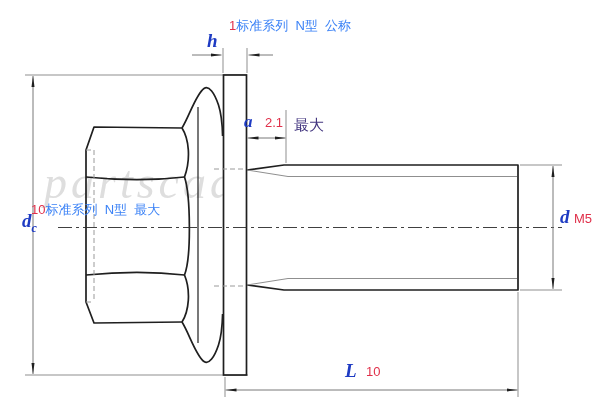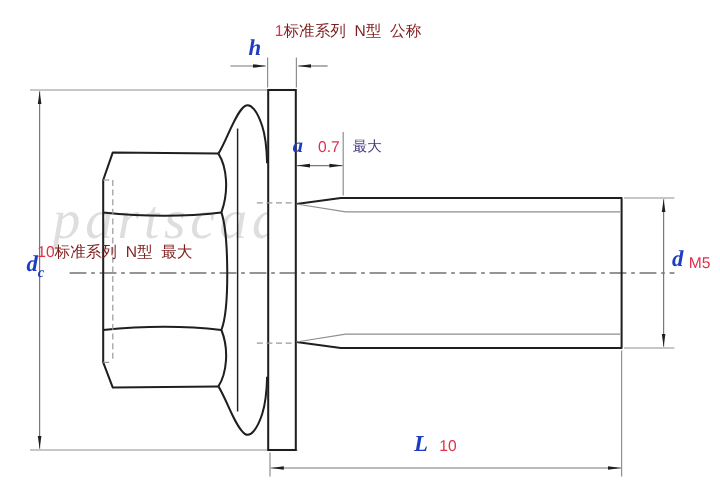--- a/index.html
+++ b/index.html
@@ -7,23 +7,23 @@
           font-family:"Liberation Sans",sans-serif;}
   .wm{position:absolute;left:44px;top:156px;font-family:"Liberation Serif",serif;
       font-style:italic;font-size:46px;color:#dedede;letter-spacing:4px;}
   svg.draw{position:absolute;left:0;top:0;}
   .lbl{position:absolute;line-height:1;white-space:pre;}
   .sym{font-family:"Liberation Serif",serif;font-style:italic;font-weight:bold;
        color:#1e3bc3;font-size:19px;line-height:1;}
   .sym.small{font-size:17px;}
   .sym sub{font-size:12px;font-weight:bold;}
   .val{color:#e0304a;font-size:13px;line-height:1;}
-  .note{color:#42357f;font-size:12px;line-height:1;font-family:Liberation Mono, monospace;}
+  .note{color:#42357f;font-size:15px;line-height:1;}
   .anno{position:absolute;font-size:13px;line-height:13px;white-space:pre;}
-  .anno .txt{color:#7f1d1d;}
+  .anno .txt{color:#3b82f6;}
   .anno .val{font-size:13px;}
 </style>
 </head>
 <body>
 
 <div class="canvas">
 
   <div class="wm">partscad</div>
 
   <svg class="draw" width="600" height="403" viewBox="0 0 600 403">
@@ -84,21 +84,21 @@
   </svg>
 
   <div class="anno" style="left:229px;top:19px"><span class="val">1</span><span class="txt">标准系列  N型  公称</span></div>
 
   <div class="lbl sym" style="left:207px;top:31px">h</div>
 
   <div class="lbl sym" style="left:22px;top:211px"><span>d</span><sub>c</sub></div>
   <div class="anno" style="left:31px;top:203px"><span class="val">10</span><span class="txt">标准系列  N型  最大</span></div>
 
   <div class="lbl sym small" style="left:244px;top:113px">a</div>
-  <div class="lbl val" style="left:265px;top:116px">0.7</div>
+  <div class="lbl val" style="left:265px;top:116px">2.1</div>
   <div class="lbl note" style="left:294px;top:117px">最大</div>
 
   <div class="lbl sym" style="left:560px;top:207px">d</div>
   <div class="lbl val" style="left:574px;top:212px">M5</div>
 
   <div class="lbl sym" style="left:345px;top:361px">L</div>
   <div class="lbl val" style="left:366px;top:365px">10</div>
 
 </div>
 

